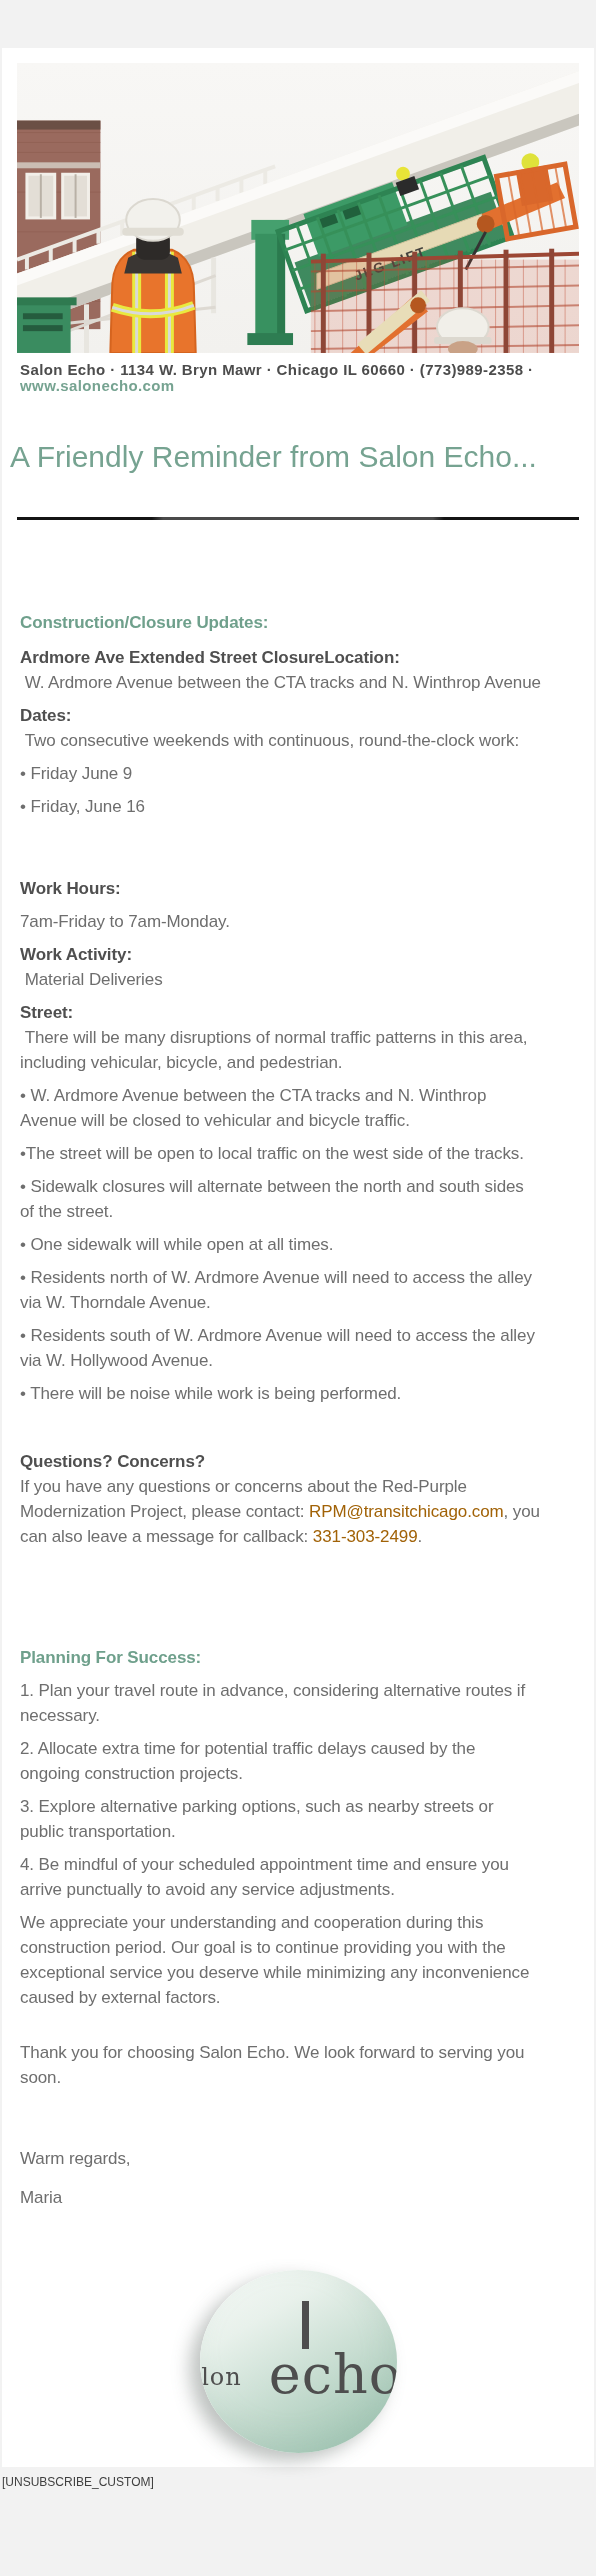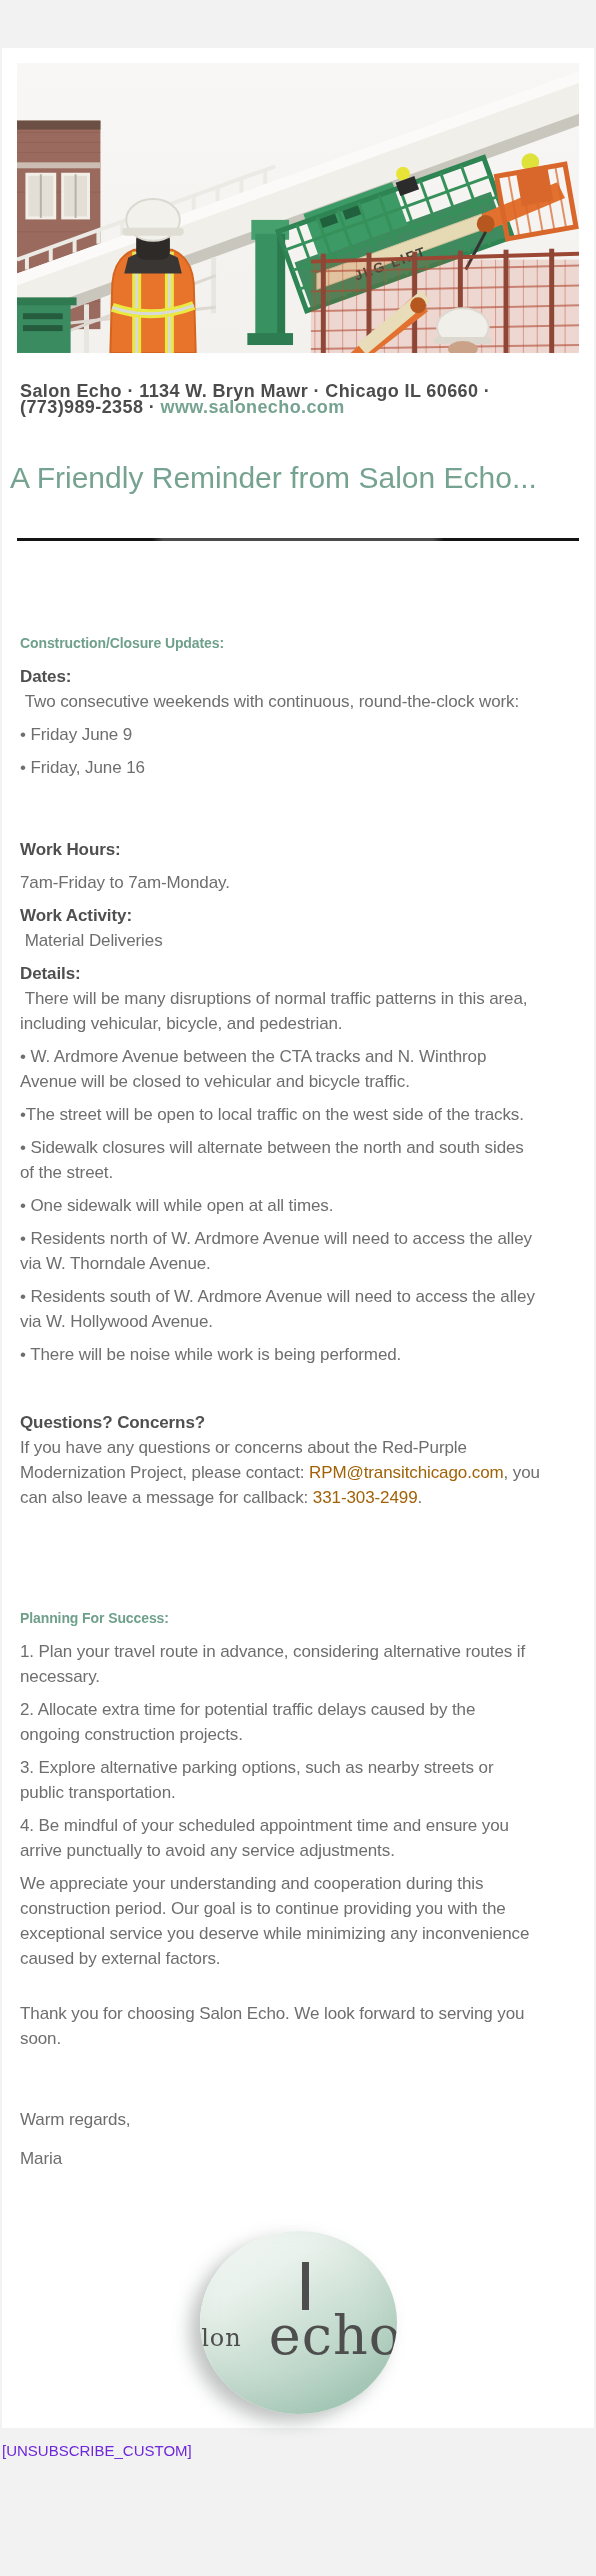--- a/index.html
+++ b/index.html
@@ -9,58 +9,58 @@
     font-family:"Liberation Sans", sans-serif;
     position:relative;
   }
   .card {
     width:592px; margin:0 2px; background:#ffffff;
     padding-top:15px; padding-bottom:14px;
     margin-top:48px;
   }
   .photo { display:block; margin:0 15px; width:562px; height:290px; }
   .addr {
-    margin:30px 18px 0; font-size:18px; line-height:16px;
+    margin:9px 18px 0; font-size:15px; line-height:16px;
     font-weight:bold; color:#4c4c4c; letter-spacing:0.4px;
   }
   .addr a { color:#76a391; text-decoration:none; font-weight:bold; }
   .title {
     margin:43px 8px 0; text-align:left;
     font-size:30px; line-height:40px; font-weight:400; color:#76a391;
   }
   .divider {
     margin:40px 15px 0; height:3px;
     background:linear-gradient(90deg,#141414 0 24%,#4a4a4a 26% 74%,#141414 76% 100%);
   }
   .para {
     margin:8px 13px 0 18px;
     font-size:17px; line-height:25px; color:#6e6e6e;
     white-space:pre-wrap; letter-spacing:-0.1px;
   }
   .b { font-weight:bold; color:#4f4f4f; }
-  .green-h { color:#6fa08c; font-weight:bold; font-size:14px; }
+  .green-h { color:#6fa08c; font-weight:bold; font-size:17px; }
   .link { color:#a16207; text-decoration:none; }
   .g10{margin-top:10px}.g14{margin-top:14px}.g30{margin-top:30px}
   .g43{margin-top:43px}.g56{margin-top:56px}.g57{margin-top:57px}
   .g91{margin-top:90px}.g97{margin-top:96px}
   .logo-wrap { margin:60px auto 0; width:197px; height:183px; position:relative; }
   .logo-circle {
     width:197px; height:183px; border-radius:50%;
     background:linear-gradient(150deg,#f7faf8 0%,#e8f1eb 28%,#bcd6c8 68%,#9cc4b1 96%);
     box-shadow:-10px 8px 18px rgba(110,120,115,.45), inset -8px -12px 28px rgba(140,170,155,.18);
     display:flex; flex-direction:row; align-items:center;
     padding-top:30px; font-family:"DejaVu Serif", serif; color:#4e4e4e;
     position:relative; overflow:hidden;
   }
   .logo-salon { font-size:24px; line-height:26px; letter-spacing:1px; transform:translateX(-27px); }
   .logo-bar { position:absolute; left:102px; top:31px; width:7px; height:48px; background:#4e4e4e; }
   .logo-echo { font-size:54px; line-height:56px; margin-top:-4px; letter-spacing:1px; }
   .logo-tag { font-size:11px; letter-spacing:3px; word-spacing:7px; margin-top:5px; color:#555; }
   .footer { height:72px; background:#f2f2f2; padding:6px 0 0 2px; }
-  .footer-text { font-size:15px; line-height:18px; color:#6d28d9;margin-top:8px; }
+  .footer-text { font-size:12px; line-height:18px; color:#404040; }
 </style>
 </head>
 <body>
 
 <div class="card">
 
   <svg class="photo" viewBox="0 0 566 292" xmlns="http://www.w3.org/2000/svg">
     <defs>
       <linearGradient id="sky" x1="0" y1="0" x2="0" y2="1">
         <stop offset="0" stop-color="#f8f7f5"></stop>
@@ -250,34 +250,36 @@
   </svg>
 
   <div class="addr"><span>Salon Echo · 1134 W. Bryn Mawr · Chicago IL 60660 · (773)989-2358 · </span><a href="#">www.salonecho.com</a></div>
 
   <div class="title">A Friendly Reminder from Salon Echo...</div>
 
   <div class="divider"></div>
 
   <p class="para green-h g91">Construction/Closure Updates:</p>
 
+  <p class="para g10"><span class="b">Ardmore Ave Extended Street ClosureLocation:</span><span>
+ W. Ardmore Avenue between the CTA tracks and N. Winthrop Avenue</span></p>
 
   <p class="para"><span class="b">Dates:</span><span>
  Two consecutive weekends with continuous, round-the-clock work:</span></p>
 
   <p class="para">• Friday June 9</p>
   <p class="para">• Friday, June 16</p>
 
   <p class="para b g57">Work Hours:</p>
   <p class="para">7am-Friday to 7am-Monday.</p>
 
   <p class="para"><span class="b">Work Activity:</span><span>
  Material Deliveries</span></p>
 
-  <p class="para"><span class="b">Details:</span><span>
+  <p class="para"><span class="b">Street:</span><span>
  There will be many disruptions of normal traffic patterns in this area,
 including vehicular, bicycle, and pedestrian.</span></p>
 
   <p class="para">• W. Ardmore Avenue between the CTA tracks and N. Winthrop
 Avenue will be closed to vehicular and bicycle traffic.</p>
   <p class="para">•The street will be open to local traffic on the west side of the tracks.</p>
   <p class="para">• Sidewalk closures will alternate between the north and south sides
 of the street.</p>
   <p class="para">• One sidewalk will while open at all times.</p>
   <p class="para">• Residents north of W. Ardmore Avenue will need to access the alley

